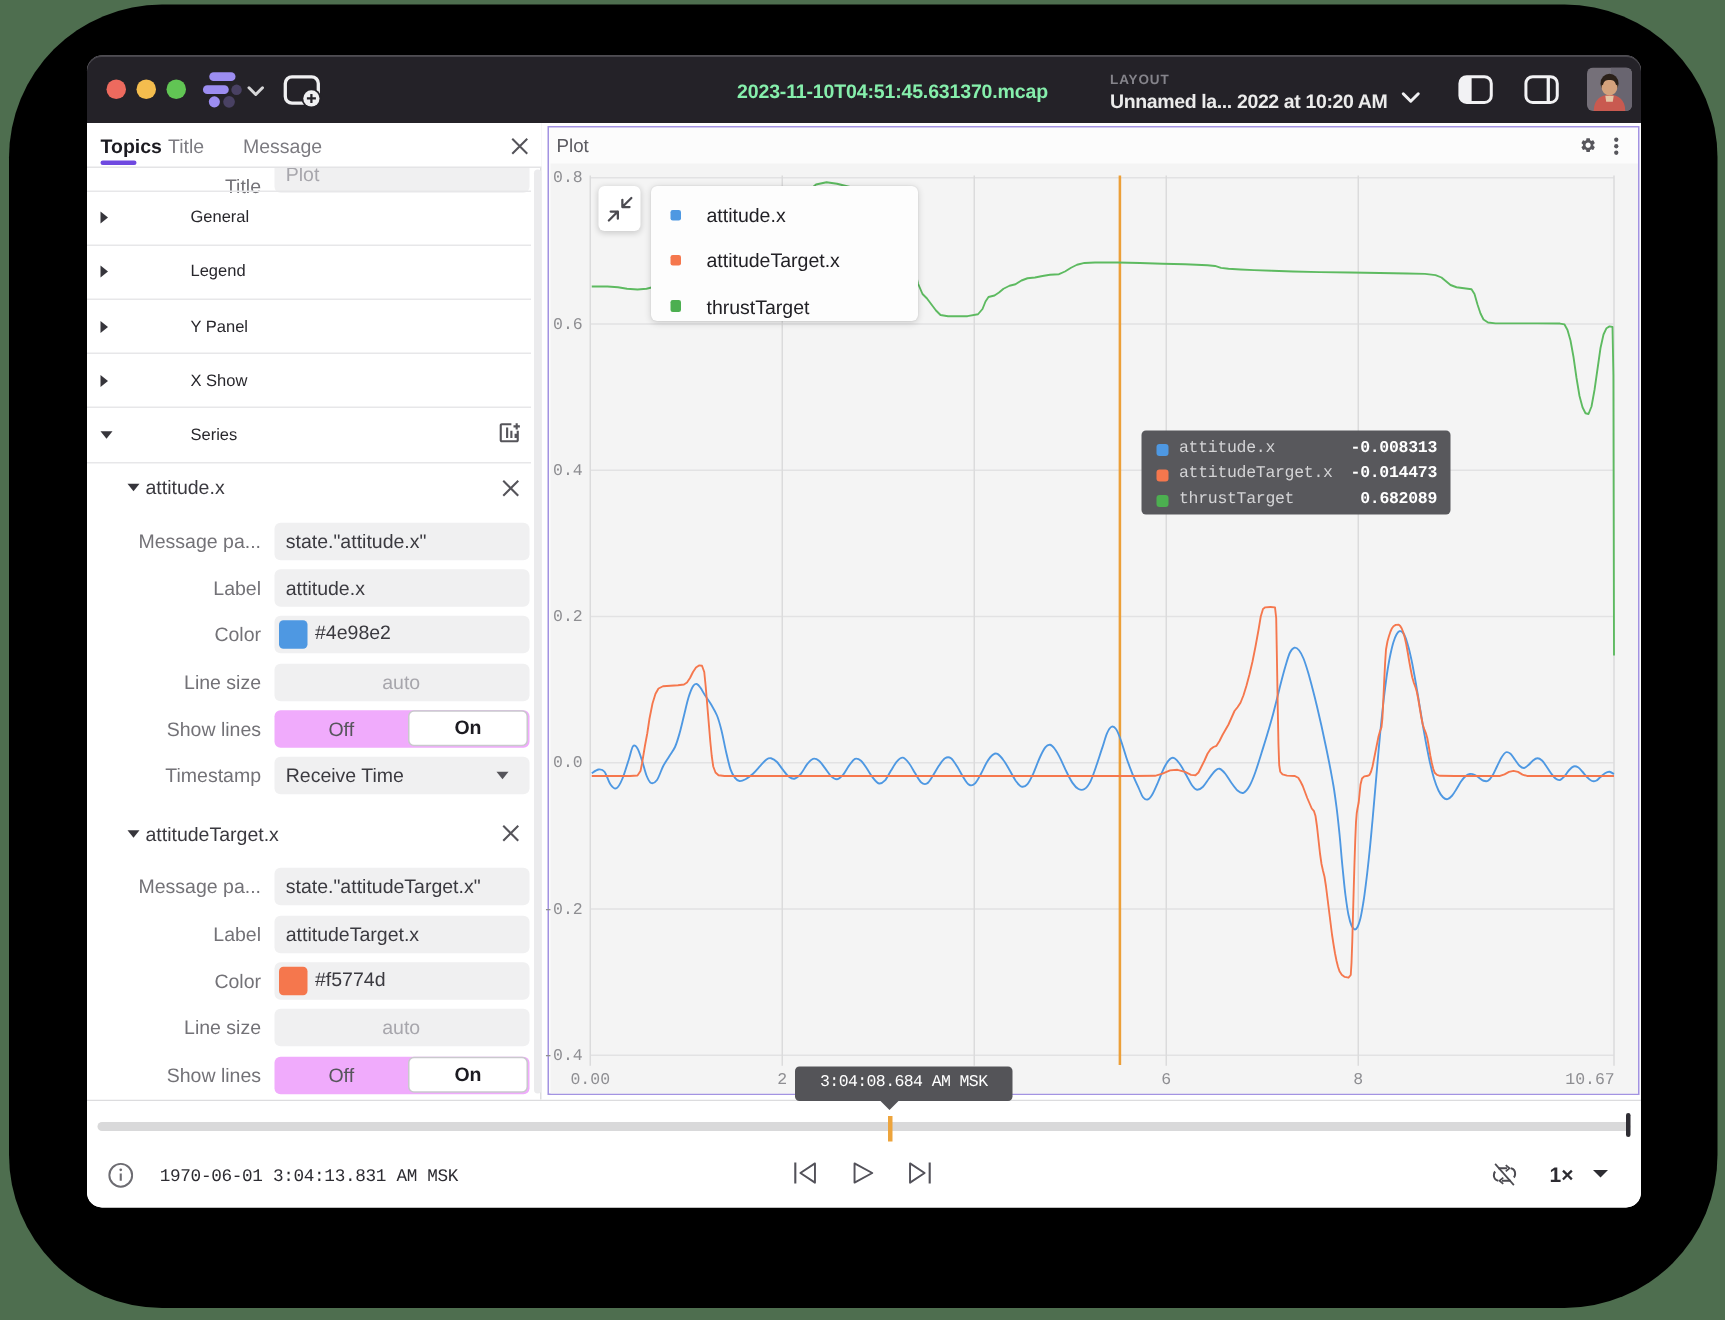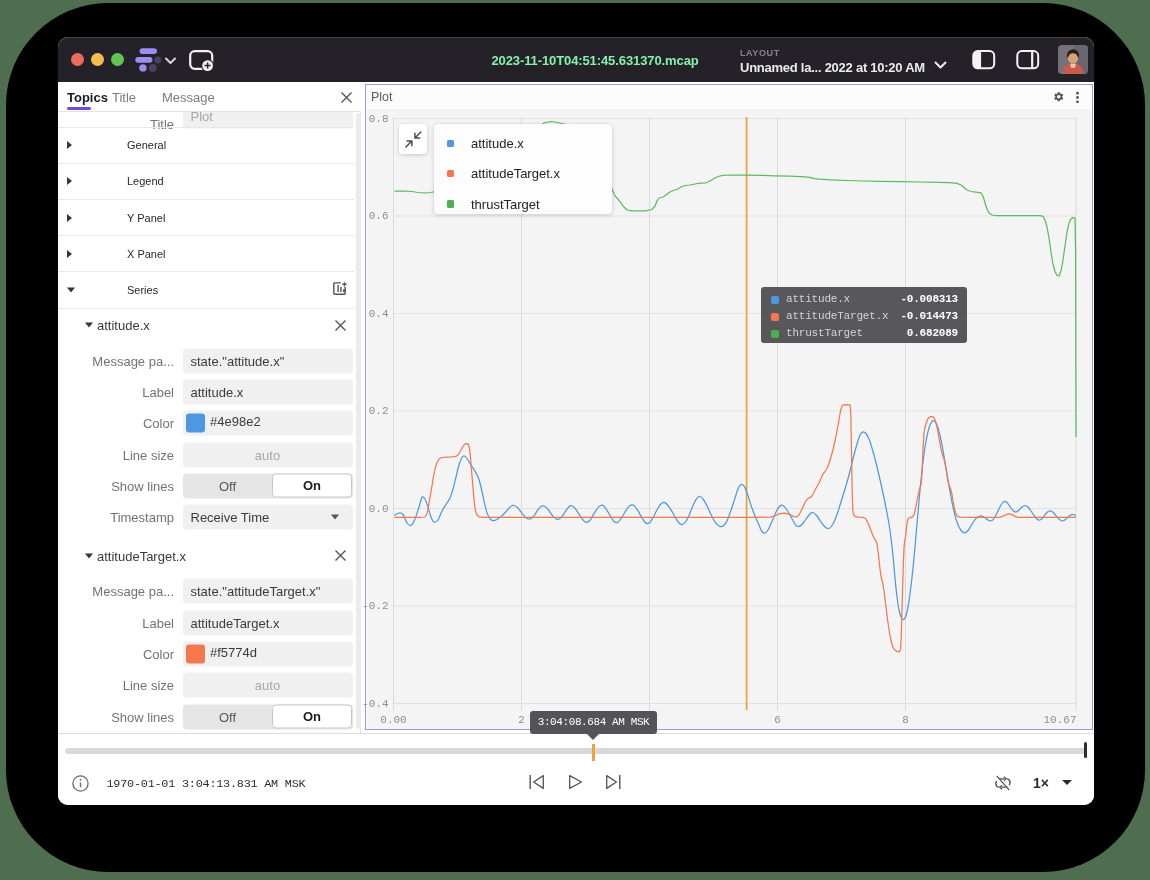--- a/index.html
+++ b/index.html
@@ -20,40 +20,40 @@
   .tri-r { border-left:5.5px solid #36353b; border-top:4.5px solid transparent; border-bottom:4.5px solid transparent; }
   .tri-d { border-top:5.5px solid #36353b; border-left:4.5px solid transparent; border-right:4.5px solid transparent; }
   .secrow .sectxt { position:absolute; left:21px; top:50%; transform:translateY(-50%); font-size:11px; font-weight:400; color:#28272c;margin-left:48px; }
   .hdrow { position:absolute; left:58px; width:296px; height:30px; }
   .hdrow .tri { position:absolute; left:27px; top:50%; transform:translateY(-50%); }
   .hdrow .hdtxt { position:absolute; left:39px; top:50%; transform:translateY(-50%); font-size:13px; color:#3a393f; }
   .xclose { position:absolute; stroke:#55545a; stroke-width:1.4; }
   .flabel { position:absolute; width:116px; text-align:right; font-size:13px; color:#737277; transform:translateY(-50%); left:58px; white-space:nowrap; }
   .finput { position:absolute; left:182.5px; width:170px; height:25px; transform:translateY(-50%); background:#f0f0f1; border-radius:4px; font-size:13px; color:#3b3a40; line-height:25px; padding-left:8px; white-space:nowrap; overflow:hidden; }
   .fauto { color:#a7a6ac; text-align:center; padding-left:0; }
-  .toggle { position:absolute; left:182.5px; width:170px; height:25px; transform:translateY(-50%); background:#e5e5e5; border-radius:4px; }
+  .toggle { position:absolute; left:182.5px; width:170px; height:25px; transform:translateY(-50%); background:#f0abfc; border-radius:4px; }
   .toggle .off { position:absolute; left:0; width:90px; text-align:center; line-height:25px; font-size:13px; color:#56555b; }
   .toggle .on { position:absolute; right:0.5px; top:0.5px; width:80px; height:24px; background:#fff; border:1px solid #c9c9cd; border-radius:4px; text-align:center; line-height:22px; font-size:13px; font-weight:700; color:#1c1b21; }
   .swatch { position:absolute; left:185.5px; width:19px; height:19px; border-radius:3px; transform:translateY(-50%); }
   .selcaret { position:absolute; width:0; height:0; border-top:5px solid #55545a; border-left:4.5px solid transparent; border-right:4.5px solid transparent; transform:translateY(-50%); }
   .panel { position:absolute; left:365px; top:84px; width:728px; height:645.5px; background:#fcfcfc; border:1.5px solid #a393e2; }
   .ptitle { position:absolute; left:371px; top:90px; font-size:12.5px; color:#5c5b61; }
   .chartbg { position:absolute; left:366.5px; top:109px; width:725px; height:619.5px; background:#f4f4f4; }
   .legend { position:absolute; left:434px; top:124px; width:178px; height:90px; background:#fdfdfd; border-radius:4px; box-shadow:0 1px 5px rgba(0,0,0,0.16), 0 0 1px rgba(0,0,0,0.12); z-index:4; }
   .legrow { position:absolute; left:0; width:178px; height:30px; }
   .legsq { position:absolute; left:12.5px; top:11.5px; width:7.5px; height:7.5px; border-radius:1.5px; }
   .legtx { position:absolute; left:37px; top:8px; font-size:13px; color:#222126; }
   .collapsebtn { position:absolute; left:398.5px; top:123.5px; width:28.5px; height:30.5px; background:#fff; border-radius:4px; box-shadow:0 1px 4px rgba(0,0,0,0.18); z-index:4; }
   .charttip { position:absolute; left:761px; top:287px; width:206px; height:56px; background:#58585c; border-radius:3px; z-index:4; font-family:"Liberation Mono",monospace; }
   .ctrow { position:absolute; left:0; height:17px; width:206px; }
   .ctsq { position:absolute; left:10px; top:4.5px; width:8px; height:8px; border-radius:2px; }
   .ctname { position:absolute; left:25px; top:2px; font-size:11px; color:#d4d4d6; letter-spacing:-0.2px; }
   .ctval { position:absolute; right:9px; top:2px; font-size:11px; font-weight:700; color:#fff; letter-spacing:-0.2px; }
   .bottombar { position:absolute; left:58px; top:733px; width:1036px; height:72px; background:#fff; border-top:1px solid #dcdcde; border-radius:0 0 10px 10px; }
-  .scrubtip { position:absolute; left:530px; top:710.5px; width:127px; height:23px; background:#545458; border-radius:3px; z-index:6; color:#fff; font-family:"Liberation Mono",monospace; font-size:11px; text-align:center; line-height:23px; letter-spacing:-0.4px; }
+  .scrubtip { position:absolute; left:530px; top:710.5px; width:145px; height:23px; background:#545458; border-radius:3px; z-index:6; color:#fff; font-family:"Liberation Mono",monospace; font-size:11px; text-align:center; line-height:23px; letter-spacing:-0.4px; }
   .scrubtip:after { content:""; position:absolute; left:57px; top:23px; border-left:6.5px solid transparent; border-right:6.5px solid transparent; border-top:6.5px solid #545458; }
   .mono { font-family:"Liberation Mono",monospace; }
 </style>
 </head>
 <body>
 <div class="screen"></div>
 <div class="win"></div>
 
 <div class="titlebar"></div>
 <div class="dot" style="left:71px;top:53px;background:#ed6a5e;"></div>
@@ -142,21 +142,21 @@
 <div class="secrow" style="top:163.3px;">
     <div class="tri tri-r"></div>
     <div class="sectxt">Legend</div>
   </div>
 <div class="secrow" style="top:199.6px;">
     <div class="tri tri-r"></div>
     <div class="sectxt">Y Panel</div>
   </div>
 <div class="secrow" style="top:235.8px;">
     <div class="tri tri-r"></div>
-    <div class="sectxt">X Panel</div>
+    <div class="sectxt">X Show</div>
   </div>
 <div class="secrow" style="top:272px;">
     <div class="tri tri-d"></div>
     <div class="sectxt">Series</div>
   </div>
 <svg class="abs" style="left:331px;top:280px;" width="17" height="17" viewBox="0 0 24 24">
     <path fill="#55545a" d="M19 19H5V5h9V3H5c-1.1 0-2 .9-2 2v14c0 1.1.9 2 2 2h14c1.1 0 2-.9 2-2v-9h-2v9zM13 17h2v-7h-2v7zm-4 0h2V7H9v10zm8 0h2v-4h-2v4zM18 3v2h-2v2h2v2h2V7h2V5h-2V3h-2z"></path>
   </svg>
 <div class="hdrow" style="top:310px;">
     <div class="tri tri-d"></div>
@@ -314,21 +314,21 @@
 <div class="abs" style="left:65px;top:748px;width:1022px;height:6px;background:#d9d9da;border-radius:3px;z-index:3;"></div>
 <div class="abs" style="left:1084px;top:742px;width:3.2px;height:16px;background:#2e2d33;border-radius:1.6px;z-index:4;"></div>
 <div class="abs" style="left:591.5px;top:744px;width:3px;height:16.5px;background:#eda43c;z-index:4;"></div>
 <div class="scrubtip">3:04:08.684&nbsp;AM&nbsp;MSK</div>
 
 <svg class="abs" style="left:72px;top:774.5px;" width="17" height="17" viewBox="0 0 17 17">
   <circle cx="8.5" cy="8.5" r="7.6" fill="none" stroke="#6d6c72" stroke-width="1.3"></circle>
   <line x1="8.5" y1="7.4" x2="8.5" y2="12.2" stroke="#6d6c72" stroke-width="1.4"></line>
   <circle cx="8.5" cy="4.9" r="0.9" fill="#6d6c72"></circle>
 </svg>
-<div class="abs mono" style="left:106.5px;top:776.5px;font-size:11.8px;letter-spacing:-0.22px;color:#2d2c32;">1970-01-01 3:04:13.831 AM MSK</div>
+<div class="abs mono" style="left:106.5px;top:776.5px;font-size:11.8px;letter-spacing:-0.22px;color:#2d2c32;">1970-06-01 3:04:13.831 AM MSK</div>
 <svg class="abs" style="left:528px;top:774px;" width="17" height="16" viewBox="0 0 17 16">
   <line x1="2.2" y1="1" x2="2.2" y2="15" stroke="#53525a" stroke-width="1.4"></line>
   <path d="M15.3 1.6 L5.6 8 L15.3 14.4 Z" fill="none" stroke="#53525a" stroke-width="1.3" stroke-linejoin="round"></path>
 </svg>
 <svg class="abs" style="left:568px;top:774px;" width="15" height="16" viewBox="0 0 15 16">
   <path d="M1.7 1.6 L13.5 8 L1.7 14.4 Z" fill="none" stroke="#53525a" stroke-width="1.3" stroke-linejoin="round"></path>
 </svg>
 <svg class="abs" style="left:605px;top:774px;" width="17" height="16" viewBox="0 0 17 16">
   <path d="M1.7 1.6 L11.4 8 L1.7 14.4 Z" fill="none" stroke="#53525a" stroke-width="1.3" stroke-linejoin="round"></path>
   <line x1="14.8" y1="1" x2="14.8" y2="15" stroke="#53525a" stroke-width="1.4"></line>

